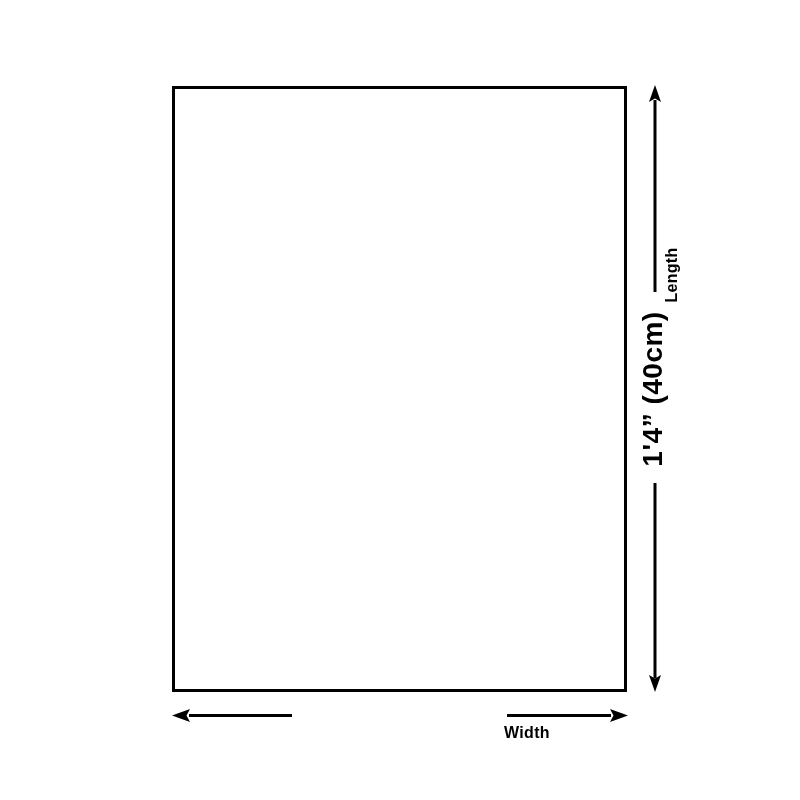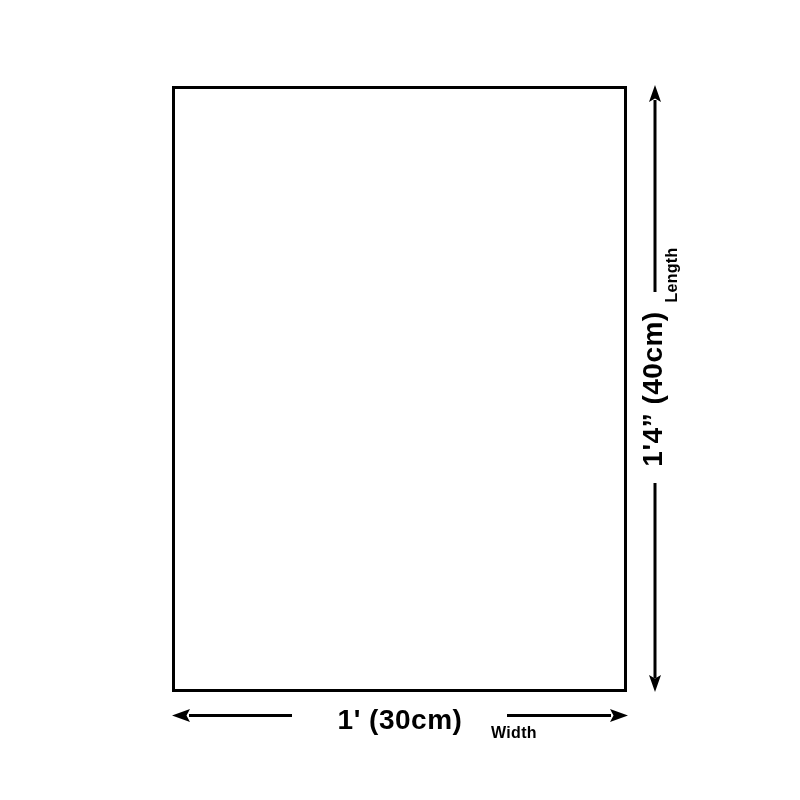--- a/index.html
+++ b/index.html
@@ -69,17 +69,16 @@
       <polygon points="172,715.5 190,709 186.5,715.5 190,722" fill="#000000"></polygon>
       <line x1="507" y1="715.5" x2="611" y2="715.5" stroke="#000000" stroke-width="3"></line>
       <polygon points="628,715.5 610,709 613.5,715.5 610,722" fill="#000000"></polygon>
     </g>
   </svg>
 
   <div class="dim-text dim-value center-rot" style="left: 653px; top: 389px;">1'4” (40cm)</div>
 
   <div class="dim-text dim-label center-rot" style="left: 672px; top: 275px;">Length</div>
 
-  <div class="dim-text dim-value center" style="left: 400px; top: 720px;">1' (30cm)</div>
 
-  <div class="dim-text dim-label center" style="left: 514px; top: 733px;">Width</div>
+  <div class="dim-text dim-label center" style="left: 527px; top: 733px;">Width</div>
 
 </div>
 
 </body></html>

